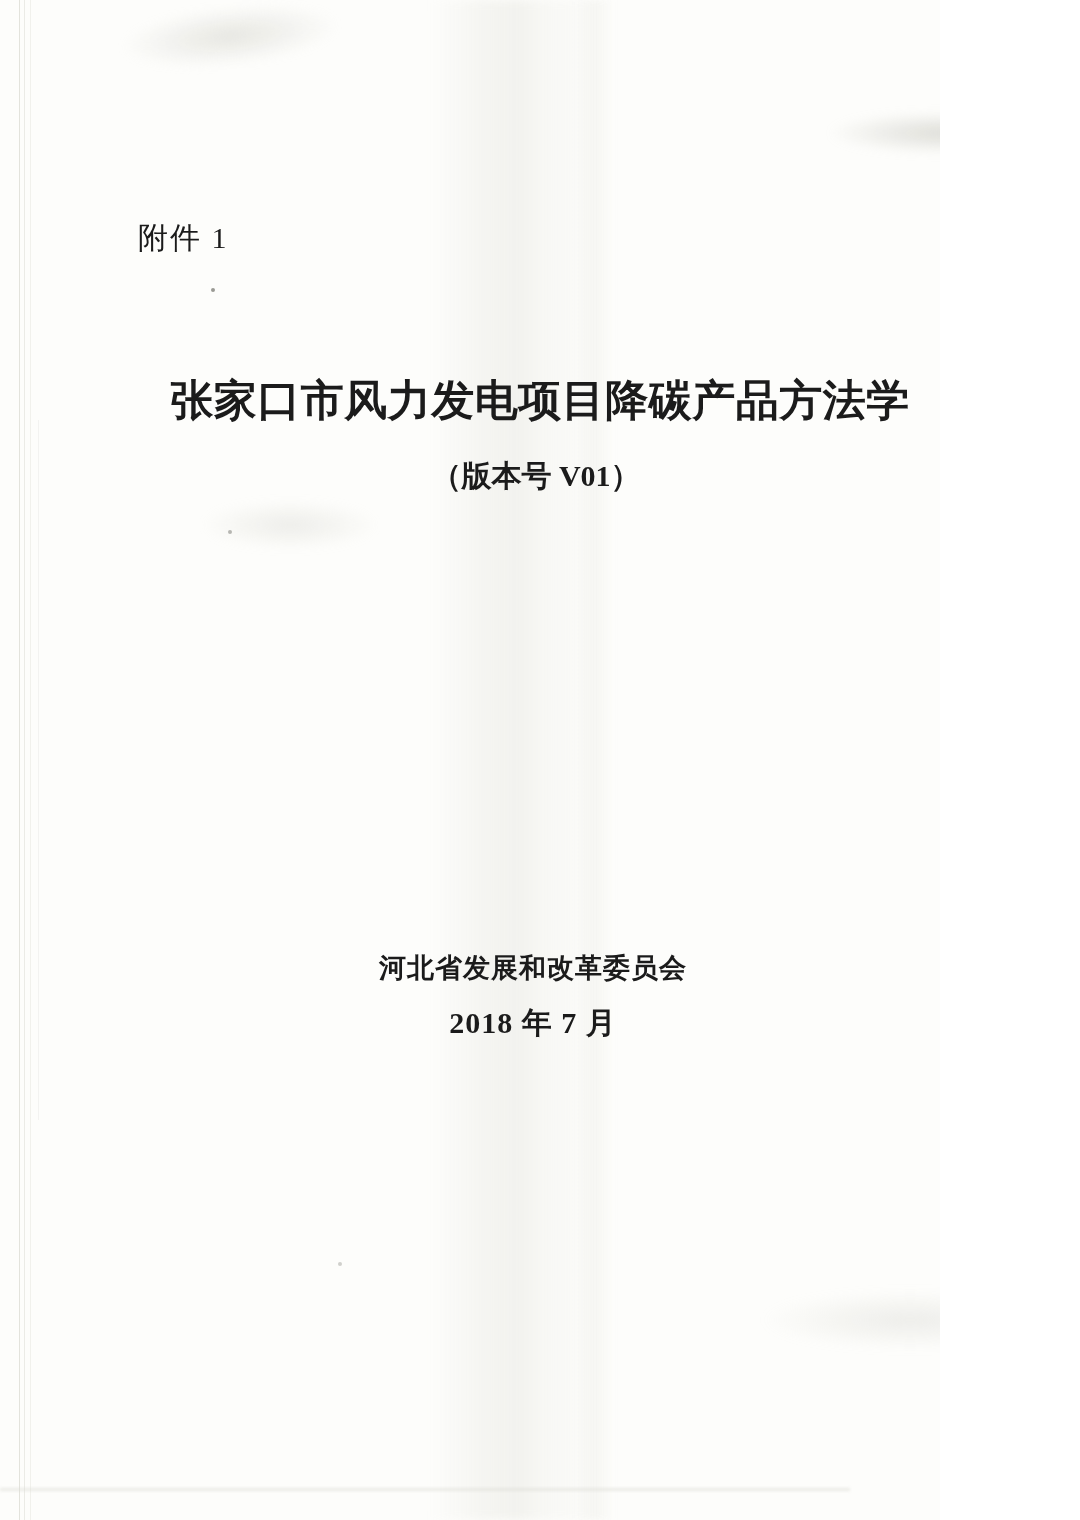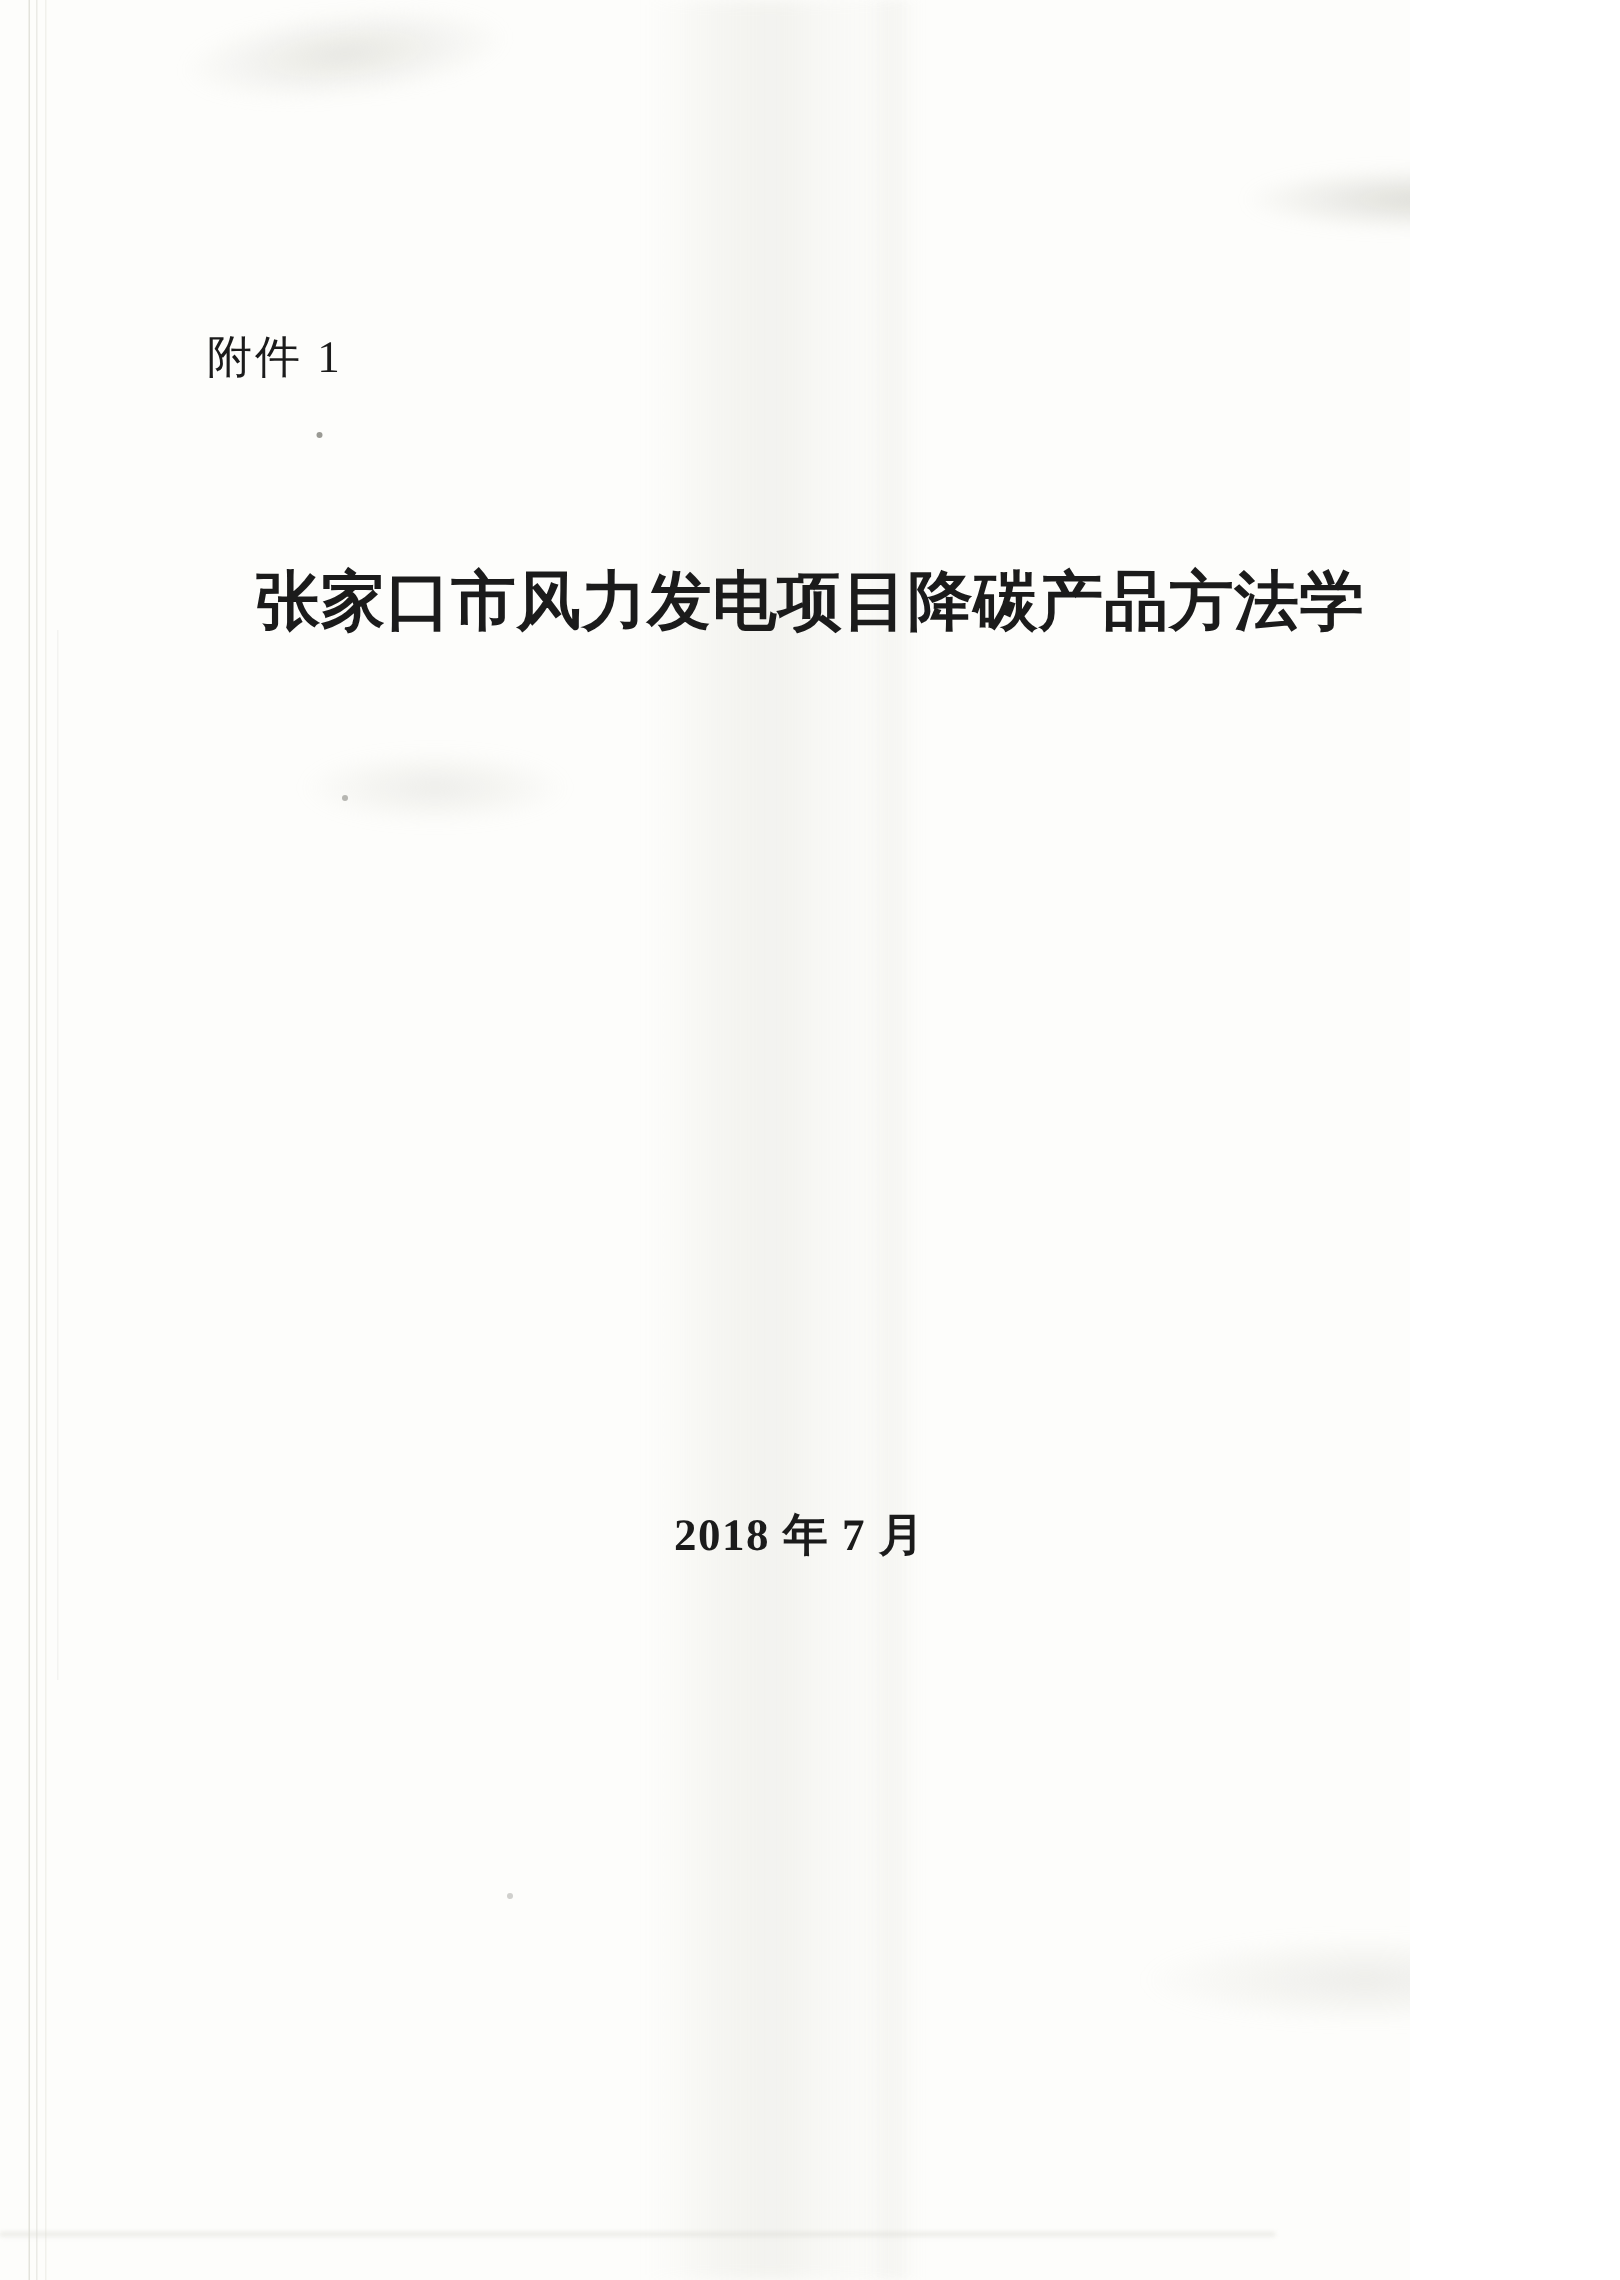--- a/index.html
+++ b/index.html
@@ -113,15 +113,17 @@
   <div class="artifact smudge top-left"></div>
   <div class="artifact smudge mid-left"></div>
   <div class="artifact smudge bottom-right"></div>
   <div class="artifact bottom-streak"></div>
   <div class="artifact speck s1"></div>
   <div class="artifact speck s2"></div>
   <div class="artifact speck s3"></div>
 
   <div class="textline attachment">附件 1</div>
   <h1 class="textline doc-title">张家口市风力发电项目降碳产品方法学</h1>
+  <div class="textline version-line">（版本号 V01）</div>
+  <div class="textline publisher2">河北省发展和改革委员会</div>
   <div class="textline date-line">2018 年 7 月</div>
 
 </div>
 
 </body></html>

